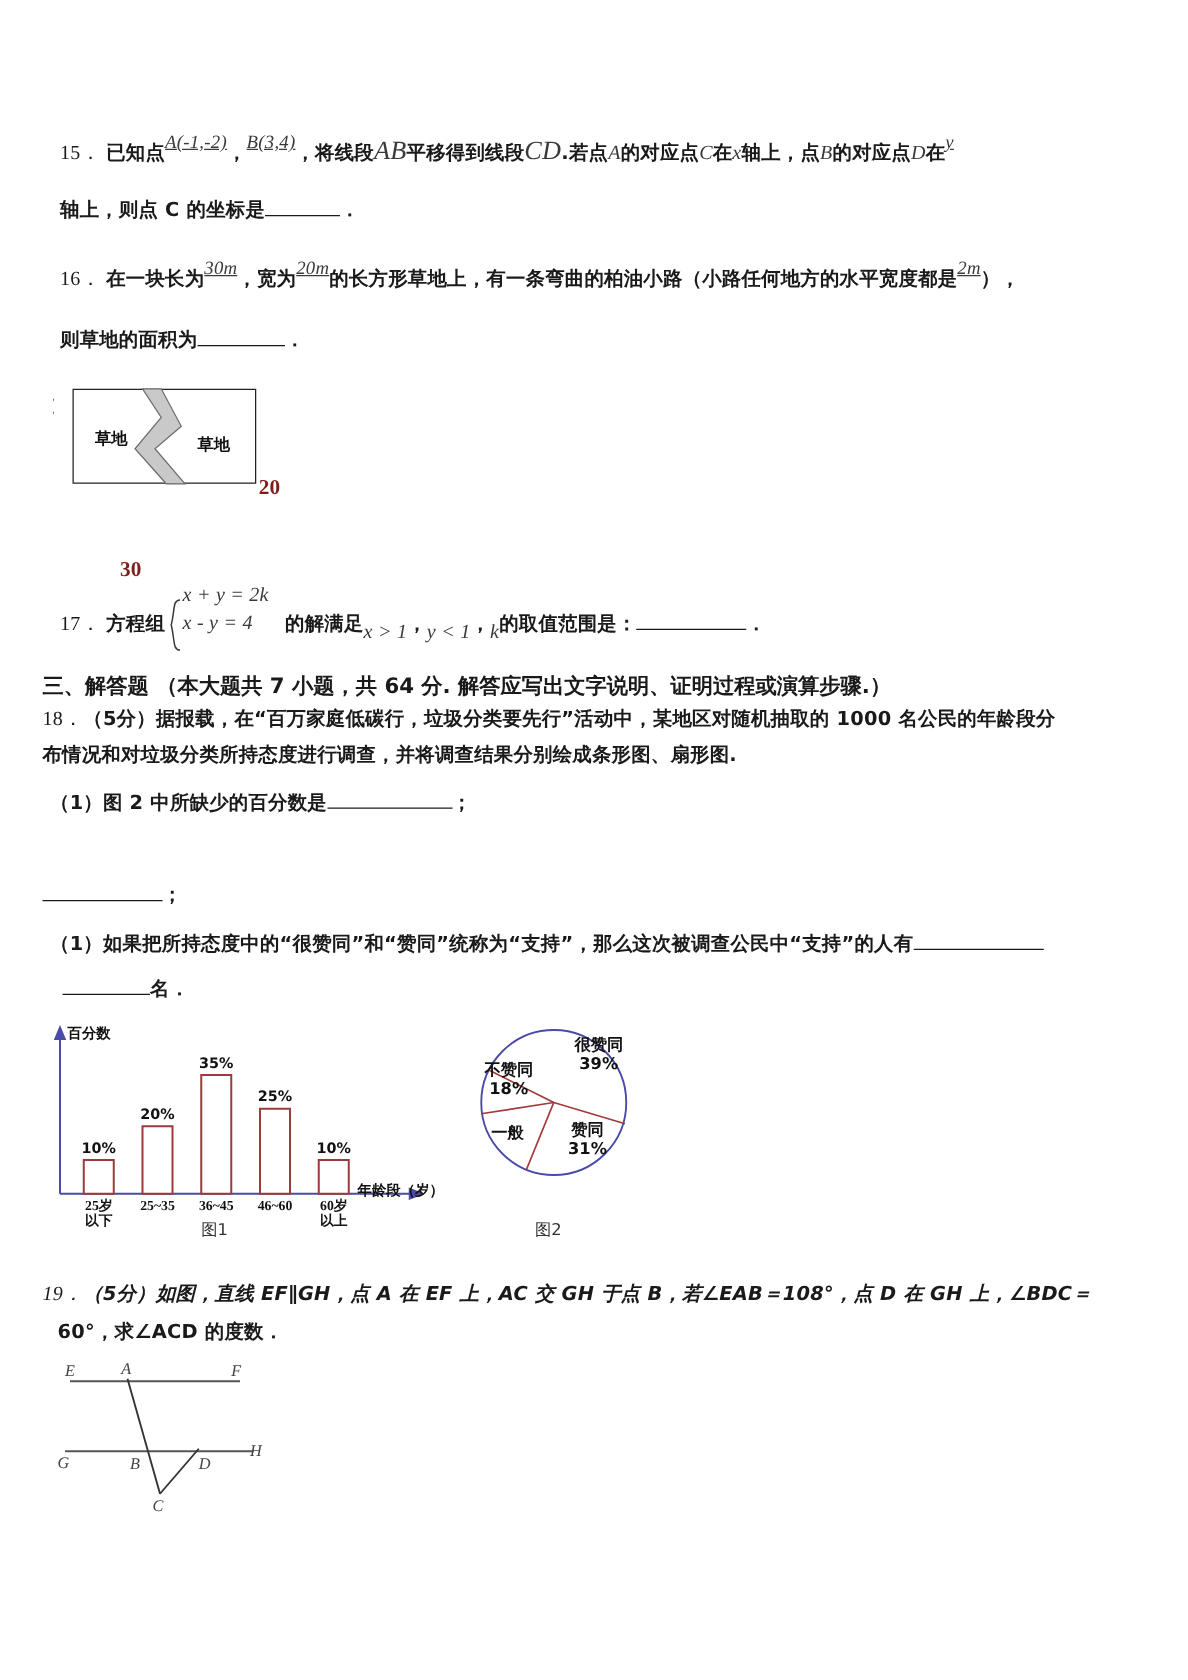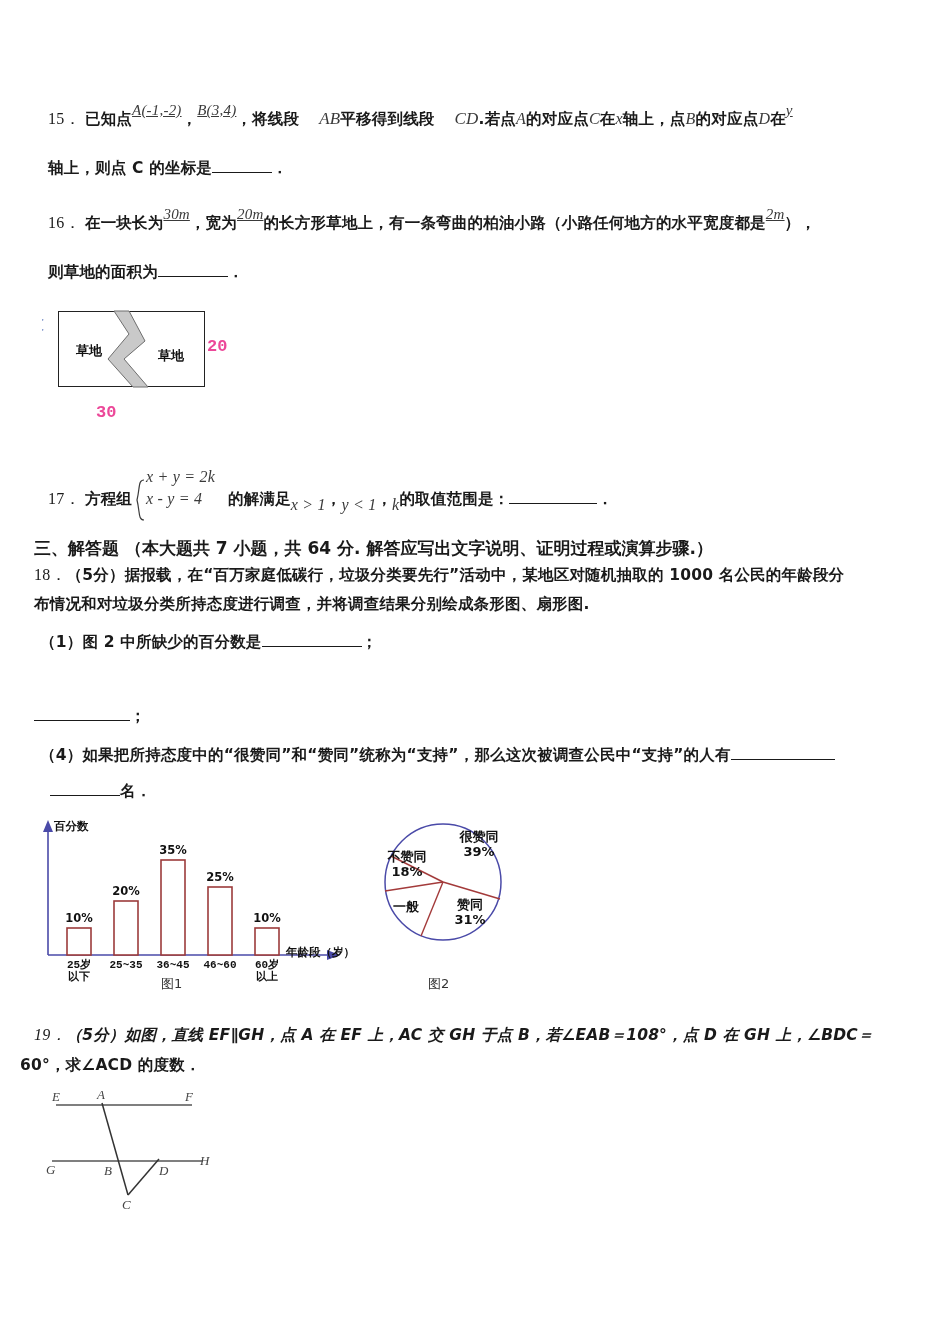--- a/index.html
+++ b/index.html
@@ -37,21 +37,21 @@
   .num {
     font-family: "Liberation Serif", serif;
     font-size: 16px;
   }
   .mathit {
     font-family: "Liberation Serif", "DejaVu Serif", serif;
     font-style: italic;
     color: #3a3a3a;
     font-size: 16px;
   }
-  .mathit.big { font-size: 17px; margin-left: 20px; }
+  .mathit.big { font-size: 21px; }
   .sup-math {
     font-family: "Liberation Serif", serif;
     font-style: italic;
     color: #3a3a3a;
     font-size: 15px;
     position: relative;
     top: -9px;
     text-decoration: underline;
   }
   .blank {
@@ -79,24 +79,25 @@
   }
   .grass-label {
     position: absolute;
     font-family: "DejaVu Sans", "Liberation Sans", sans-serif;
     font-weight: 700;
     font-size: 13px;
     color: #111;
   }
   .dim-label {
     position: absolute;
-    font-family: Liberation Mono, monospace;
+    font-family: Liberation Serif, serif;
     font-size: 17px;
     font-weight: 600;
-    color: #ec4899;
+    color: #7f1d1d;
+    margin-top: 43px;
   }
   .tick-artifact {
     position: absolute;
     font-family: "Liberation Serif", serif;
     font-size: 9px;
     color: #3355aa;
   }
 
   
   #bar-chart { position: absolute; left: 30px; top: 812px; width: 330px; height: 185px; }
@@ -112,21 +113,21 @@
     position: absolute;
     font-family: "DejaVu Sans", "Liberation Sans", sans-serif;
     font-weight: 700;
     font-size: 11.5px;
     color: #111;
     text-align: center;
     white-space: nowrap;
   }
   .bar-cat {
     position: absolute;
-    font-family: Liberation Mono, monospace;
+    font-family: Liberation Serif, serif;
     font-weight: 700;
     font-size: 11px;
     color: #111;
     text-align: center;
     line-height: 1.12;
     white-space: nowrap;
   }
   .fig-caption {
     position: absolute;
     font-family: "DejaVu Sans", "Liberation Sans", sans-serif;
@@ -208,21 +209,21 @@
 
   <div class="qline" style="left:40px; top:634px;">
     <span class="cn">（1）图 2 中所缺少的百分数是</span><span class="blank" style="width:100px;"></span><span class="cn">；</span>
   </div>
 
   <div class="qline" style="left:34px; top:708px;">
     <span class="blank" style="width:96px;"></span><span class="cn">；</span>
   </div>
 
   <div class="qline" style="left:40px; top:747px;">
-    <span class="cn">（4）如果把所持态度中的“很赞同”和“赞同”统称为“支持”，那么这次被调查公民中“支持”的人有</span><span class="blank" style="width:104px;"></span>
+    <span class="cn">（1）如果把所持态度中的“很赞同”和“赞同”统称为“支持”，那么这次被调查公民中“支持”的人有</span><span class="blank" style="width:104px;"></span>
   </div>
   <div class="qline" style="left:50px; top:783px;">
     <span class="blank" style="width:70px;"></span><span class="cn">名．</span>
   </div>
 
   <div id="bar-chart">
     <svg width="330" height="150" style="position:absolute; left:0; top:0;">
 
       <line x1="18" y1="18" x2="18" y2="143" stroke="#4a4aa8" stroke-width="1.6"></line>
       <polygon points="18,8 13,20 23,20" fill="#4a4aa8"></polygon>
@@ -287,21 +288,21 @@
     <div class="pie-lbl" style="left:90px; top:103px; width:60px;">
       <div>赞同</div>
       <div>31%</div>
     </div>
     <div class="fig-caption" style="left:78px; top:180px;">图2</div>
   </div>
 
   <div class="qline" style="left:34px; top:1027px;font-style:italic;">
     <span class="num">19．</span><span class="cn">（5分）</span><span class="cn">如图，直线 EF∥GH，点 A 在 EF 上，AC 交 GH 于点 B，若∠EAB＝108°，点 D 在 GH 上，∠BDC＝</span>
   </div>
-  <div class="qline cn" style="left:20px; top:1058px;">60°，求∠ACD 的度数．</div>
+  <div class="qline cn" style="left:46px; top:1058px;">60°，求∠ACD 的度数．</div>
 
   <div id="geo-figure">
     <svg width="230" height="140" style="position:absolute; left:0; top:0;">
 
       <line x1="16" y1="22" x2="152" y2="22" stroke="#555" stroke-width="1.6"></line>
 
       <line x1="12" y1="78" x2="163" y2="78" stroke="#555" stroke-width="1.6"></line>
 
       <line x1="62" y1="20" x2="88" y2="112" stroke="#333" stroke-width="1.5"></line>
 

